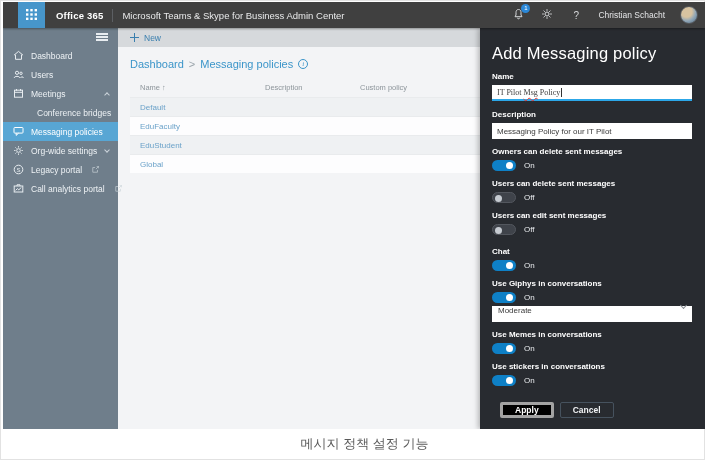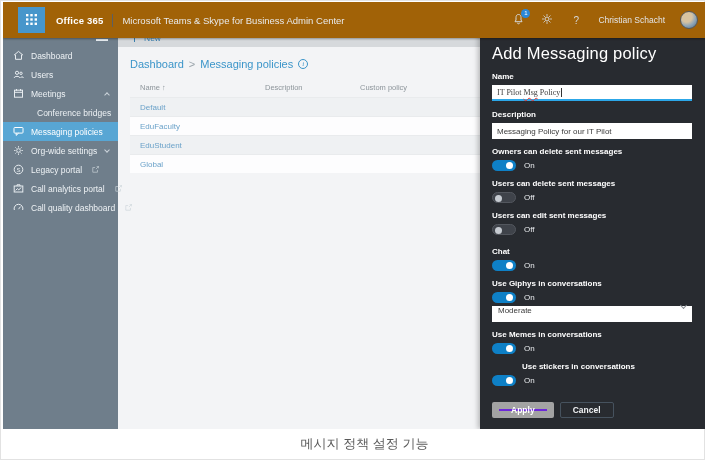--- a/index.html
+++ b/index.html
@@ -4,21 +4,21 @@
 <style>
   * { margin:0; padding:0; box-sizing:border-box; }
   body { width:705px; height:460px; background:#ffffff; position:relative;
          font-family:"Liberation Sans", sans-serif; overflow:hidden; }
   .figure { position:absolute; inset:0; border:1px solid #e2e2e2; background:#fff; }
 
   
   .app { position:absolute; left:2px; top:1px; width:702px; height:427px; background:#f3f4f6; overflow:hidden; }
 
   
-  .topbar { position:absolute; left:0; top:0; right:0; height:36px; background:#a16207; display:flex; align-items:center; color:#fff; z-index:30; box-shadow:0 1px 2px rgba(0,0,0,.35); }
+  .topbar { position:absolute; left:0; top:0; right:0; height:26px; background:#404040; display:flex; align-items:center; color:#fff; z-index:30; box-shadow:0 1px 2px rgba(0,0,0,.35); }
   .waffle { width:27px; height:26px; background:#4796cb; display:flex; align-items:center; justify-content:center; margin-left:15px; cursor:pointer; }
   .brand { font-size:9.5px; font-weight:bold; margin-left:11px; letter-spacing:.2px; }
   .tb-divider { width:1px; height:13px; background:#5c5f63; margin:0 9px; }
   .tb-title { font-size:9.5px; color:#e8e9ea; }
   .tb-right { margin-left:auto; display:flex; align-items:center; gap:15px; padding-right:7px; }
   .tb-icon { position:relative; width:14px; height:14px; display:flex; align-items:center; justify-content:center; cursor:pointer; color:#d6d8da; font-size:10px; }
   .badge { position:absolute; top:-4px; right:-5px; min-width:9px; height:9px; border-radius:5px; background:#2b88d8; color:#fff; font-size:6px; line-height:9px; text-align:center; padding:0 1px; }
   .tb-user { font-size:8.5px; color:#e3e4e6; }
   .avatar { width:18px; height:18px; border-radius:50%; background:radial-gradient(circle at 35% 30%, #d8c3a0 0 35%, #8fa6b8 60%, #4e6a80); border:1px solid #55585c; cursor:pointer; }
 
@@ -70,21 +70,21 @@
   .toggle.on { background:#0e80c6; }
   .toggle.off { background:#3f434a; border:1px solid #53575e; }
   .knob { position:absolute; top:2px; width:7px; height:7px; border-radius:50%; }
   .toggle.on .knob { right:3px; background:#fff; }
   .toggle.off .knob { left:2px; top:1.5px; background:#c6cbd1; }
   .tgl-state { font-size:8px; color:#e8ebee; }
   .select { margin-top:3px; height:16px; background:#fff; color:#3b3b3b; font-size:8px; display:flex; justify-content:space-between; padding:0 6px; cursor:pointer; }
   .sel-chev { width:5px; height:5px; border-right:1px solid #8a8f94; border-bottom:1px solid #8a8f94; transform:rotate(45deg); margin-top:-3px; }
   .panel-footer { position:absolute; left:12px; bottom:11px; display:flex; gap:6px; }
   .btn { height:16px; font-size:8.5px; font-weight:bold; padding:0 12px; border-radius:2px; display:flex; align-items:center; cursor:pointer; font-family:"Liberation Sans", sans-serif; }
-  .btn.primary { background:#6d28d9; color:#fff; border:7px solid #a3a3a3; }
+  .btn.primary { background:#000000; color:#fff; border:3px solid #a3a3a3;margin-left:8px; }
   .btn.secondary { background:transparent; color:#f0f2f4; border:1px solid #46525e; }
 
   
   .caption { position:absolute; left:12px; top:434px; width:100%; text-align:center; font-size:13px; color:#595959; }
 </style>
 </head>
 <body>
 
 <div class="figure">
   <div class="app">
@@ -227,34 +227,20 @@
           </svg>
         </span>
         <span>Call analytics portal</span>
         <span class="ext">
           <svg width="7" height="7" viewBox="0 0 9 9" fill="none" stroke="#ccd4da" stroke-width="1">
             <path d="M4 2 H1 V8 H7 V5 M5 4 L8.5 0.5 M6 0.5 H8.5 V3"></path>
           </svg>
         </span>
       </div>
 
-      <div class="nav-item">
-        <span class="nav-icon">
-          <svg width="11" height="11" viewBox="0 0 11 11" fill="none" stroke="#e8edf1" stroke-width="1">
-            <path d="M1.3 8 A4.4 4.4 0 1 1 9.7 8"></path>
-              <path d="M5.5 7.2 L7.6 4.6"></path>
-          </svg>
-        </span>
-        <span>Call quality dashboard</span>
-        <span class="ext">
-          <svg width="7" height="7" viewBox="0 0 9 9" fill="none" stroke="#ccd4da" stroke-width="1">
-            <path d="M4 2 H1 V8 H7 V5 M5 4 L8.5 0.5 M6 0.5 H8.5 V3"></path>
-          </svg>
-        </span>
-      </div>
     </div>
 
     <div class="main">
       <div class="toolbar">
         <span style="display:flex;align-items:center;gap:5px;">
           <span class="plus"></span>
           <span>New</span>
         </span>
       </div>
 
@@ -369,21 +355,21 @@
         <div class="fld-label" style="margin-top:0;">Use Memes in conversations</div>
         <div class="tgl-row">
           <span class="toggle on">
               <span class="knob"></span>
             </span>
           <span class="tgl-state">On</span>
         </div>
       </div>
 
       <div class="tgl-group">
-        <div class="fld-label" style="margin-top:0;margin-left:30px;">Use stickers in conversations</div>
+        <div class="fld-label" style="margin-top:0;">Use stickers in conversations</div>
         <div class="tgl-row">
           <span class="toggle on">
               <span class="knob"></span>
             </span>
           <span class="tgl-state">On</span>
         </div>
       </div>
 
       <div class="panel-footer">
         <button class="btn primary">Apply</button>

